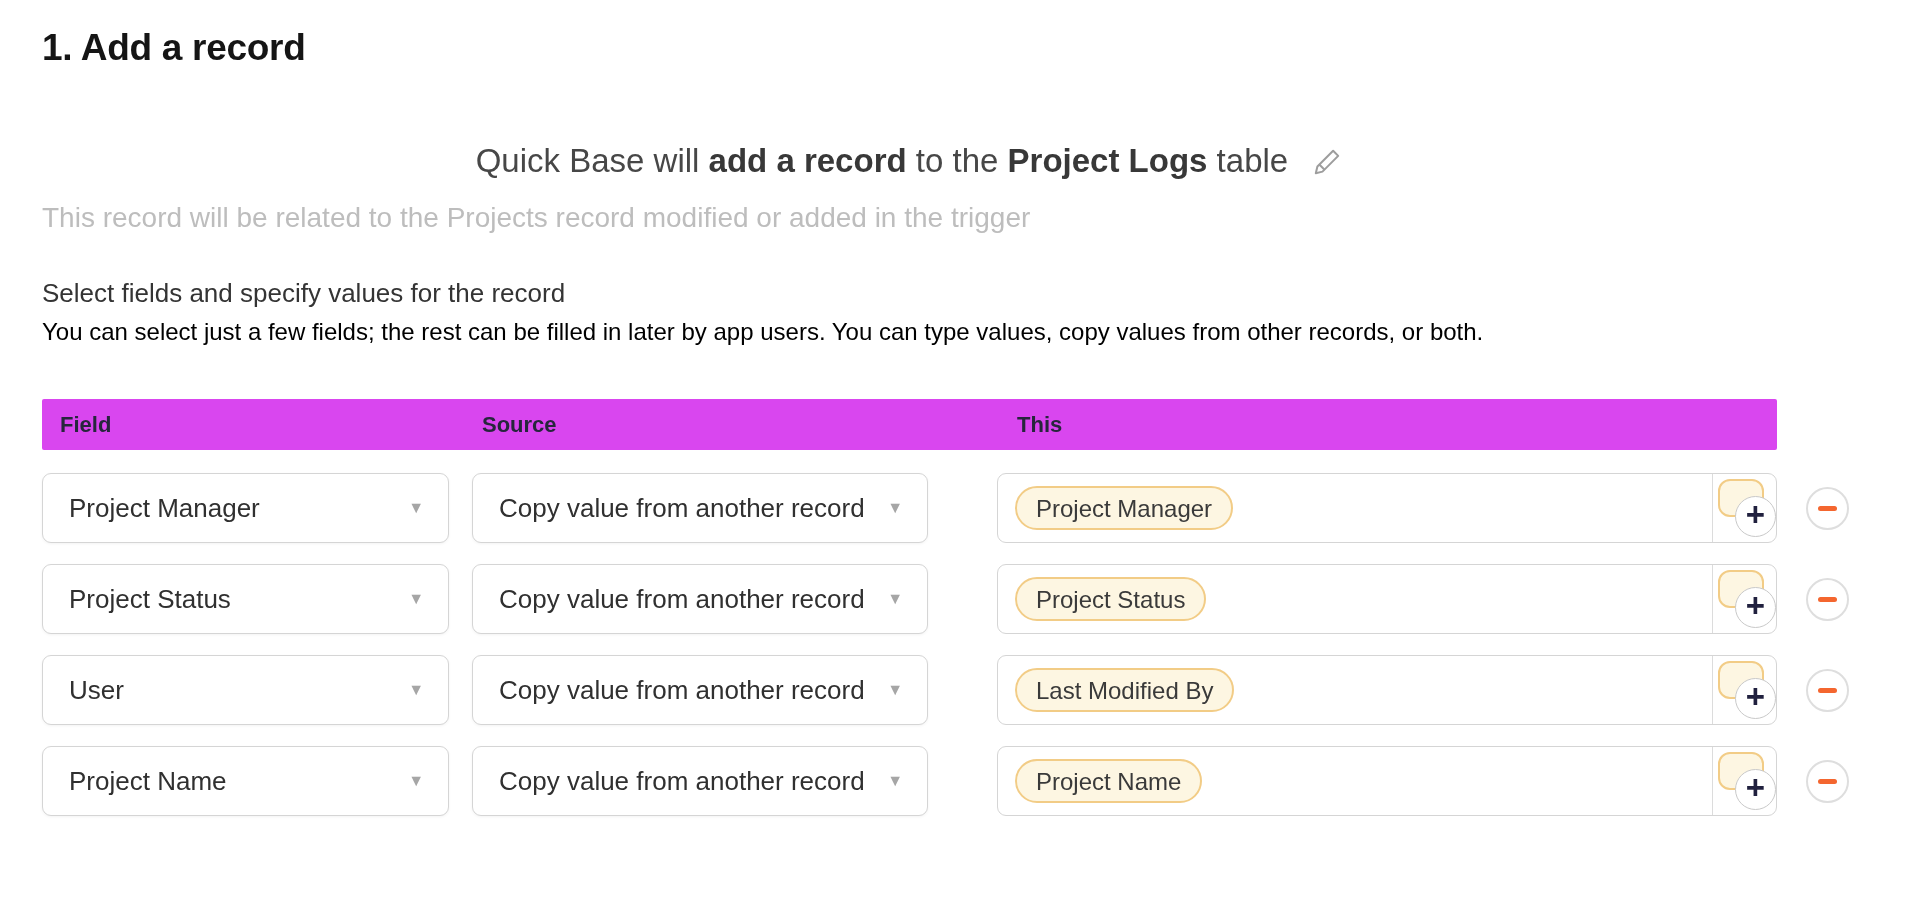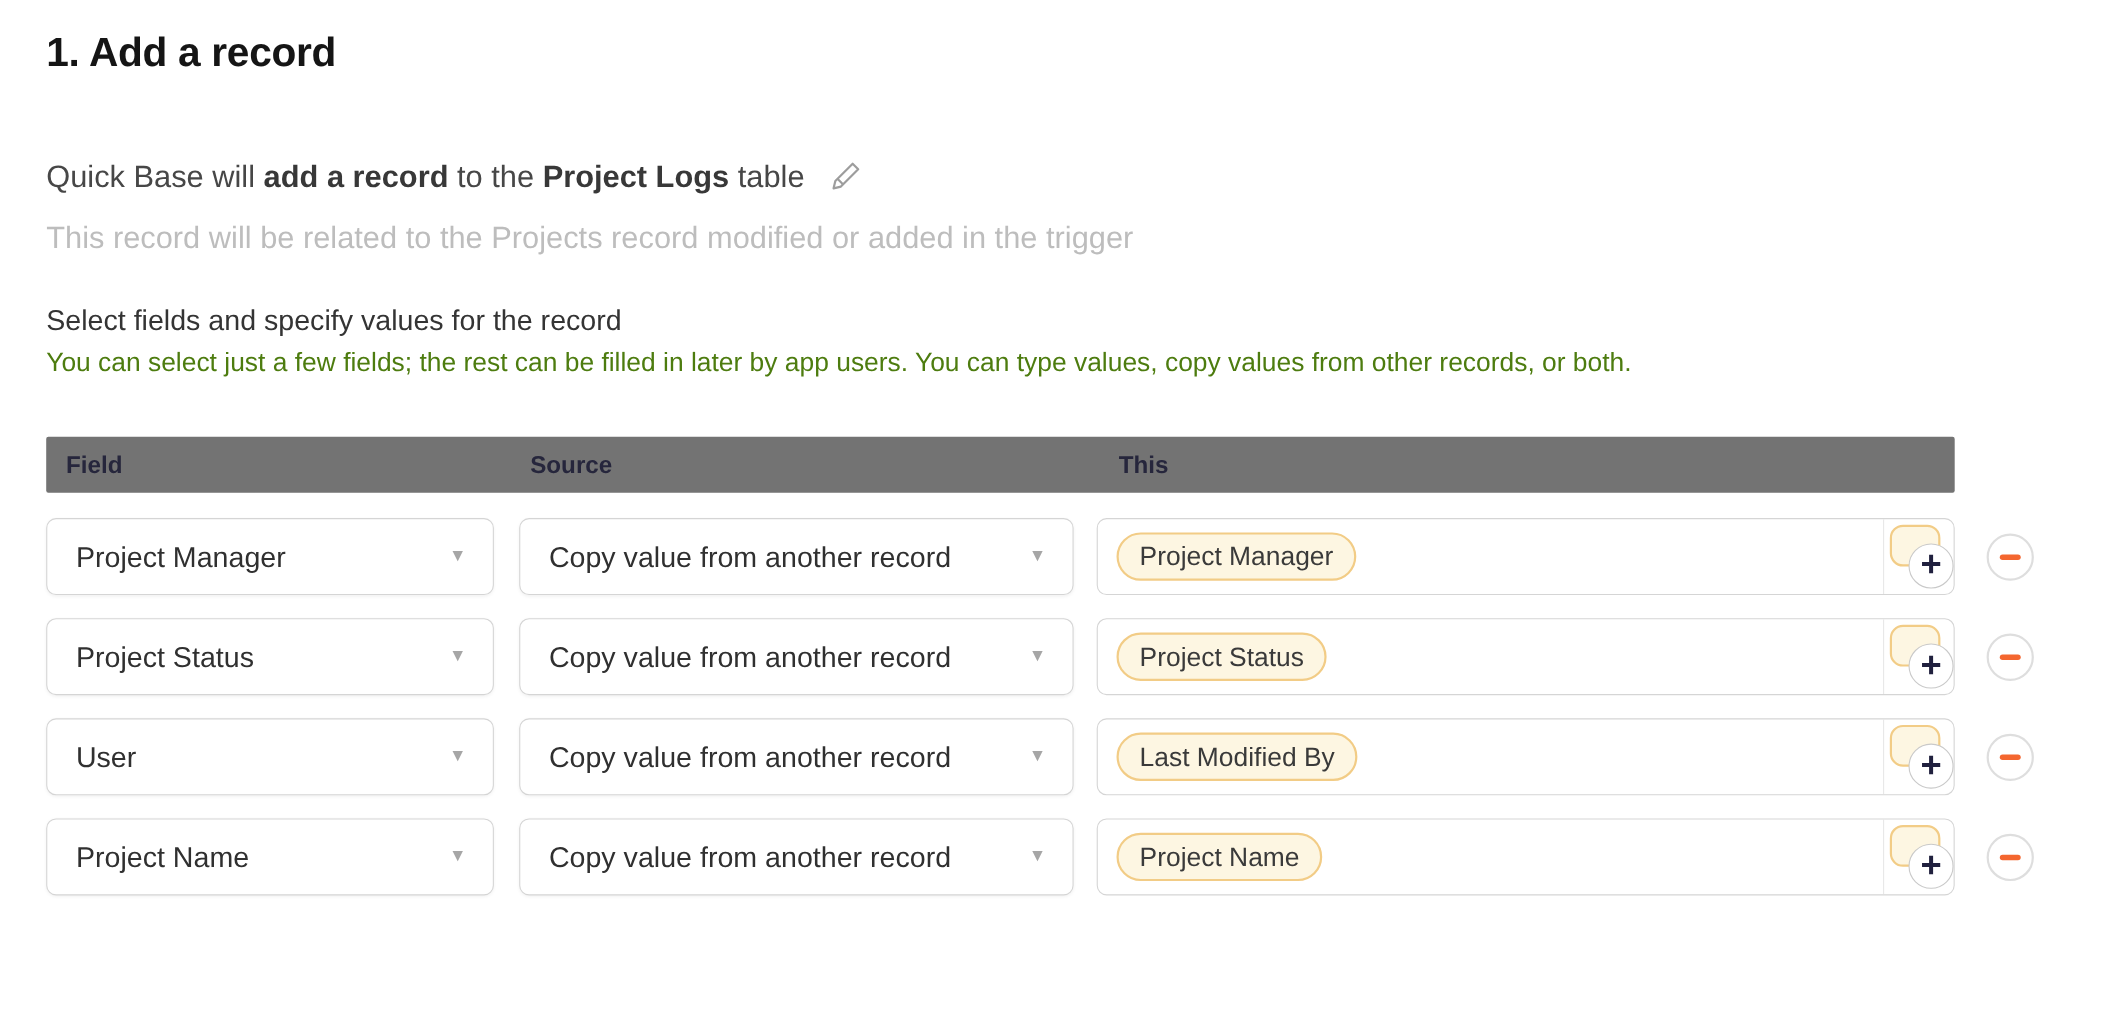--- a/index.html
+++ b/index.html
@@ -15,68 +15,68 @@
   .content { position:absolute; left:42px; top:0; width:1735px; }
 
   .page-title {
     margin:26px 0 0 0;
     font-size:37px; line-height:44px;
     font-weight:bold; color:#151515; letter-spacing:-0.3px;
   }
 
   .summary {
     margin:74px 0 0 0;
-    font-size:28px; line-height:34px; color:#474747;
+    font-size:33px; line-height:34px; color:#474747;text-align:center;
   }
   .summary .b { font-weight:bold; color:#383838; }
   .edit-btn {
     display:inline-block; background:none; border:none; padding:0;
     margin-left:14px; vertical-align:-6px; cursor:pointer;
   }
 
   .related-note {
     margin:20px 0 0 0;
     font-size:28px; line-height:34px; color:#bdbdbd;
   }
 
   .fields-heading {
     margin:42px 0 0 0;
     font-size:26px; line-height:32px; font-weight:normal; color:#343434;
   }
   .fields-help {
     margin:8px 0 15px 0;
-    font-size:24px; line-height:30px; color:#4d7c0f;
+    font-size:24px; line-height:30px; color:#000000;
     white-space:nowrap;
   }
 
   .table-header {
     margin-top:52px;
     position:relative; height:51px;
-    background:#737373; border-radius:2px;
+    background:#d946ef; border-radius:2px;
   }
   .table-header .hcell {
     position:absolute; top:13px;
     font-size:22px; font-weight:bold; color:#26263c;
   }
   .hcell.h-field  { left:18px;  }
   .hcell.h-source { left:440px; }
   .hcell.h-value  { left:975px; }
 
   .rows { margin-top:23px; position:relative; }
   .maprow { position:relative; height:72px; margin-bottom:19px; }
 
   .selectbox {
     position:absolute; top:0; height:70px;
     background:#fff; border:1px solid #d5d5d5; border-radius:9px;
     box-shadow:0 1px 3px rgba(0,0,0,0.05);
     display:flex; align-items:center;
     cursor:pointer;
   }
   .selectbox.field-col  { left:0;     width:407px; }
-  .selectbox.source-col { left:430px; width:504px; }
+  .selectbox.source-col { left:430px; width:456px; }
   .select-label {
     margin-left:26px; font-size:26px; color:#303030;
     white-space:nowrap; overflow:hidden;
   }
   .chevron {
     position:absolute; right:24px; top:50%; transform:translateY(-50%);
     color:#a6a6a6; font-size:16px; line-height:1;
   }
 
   .value-box {

